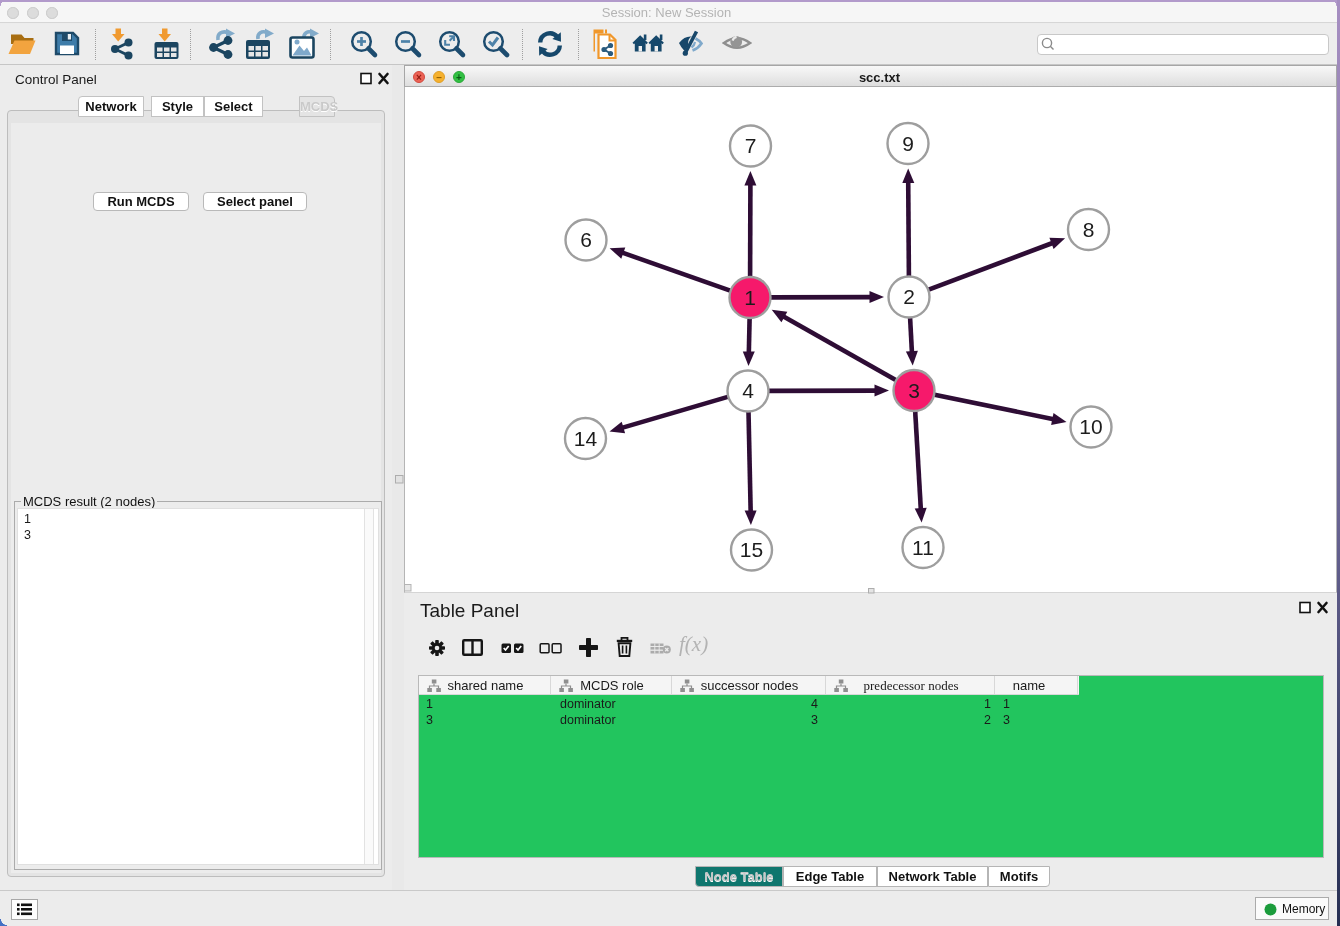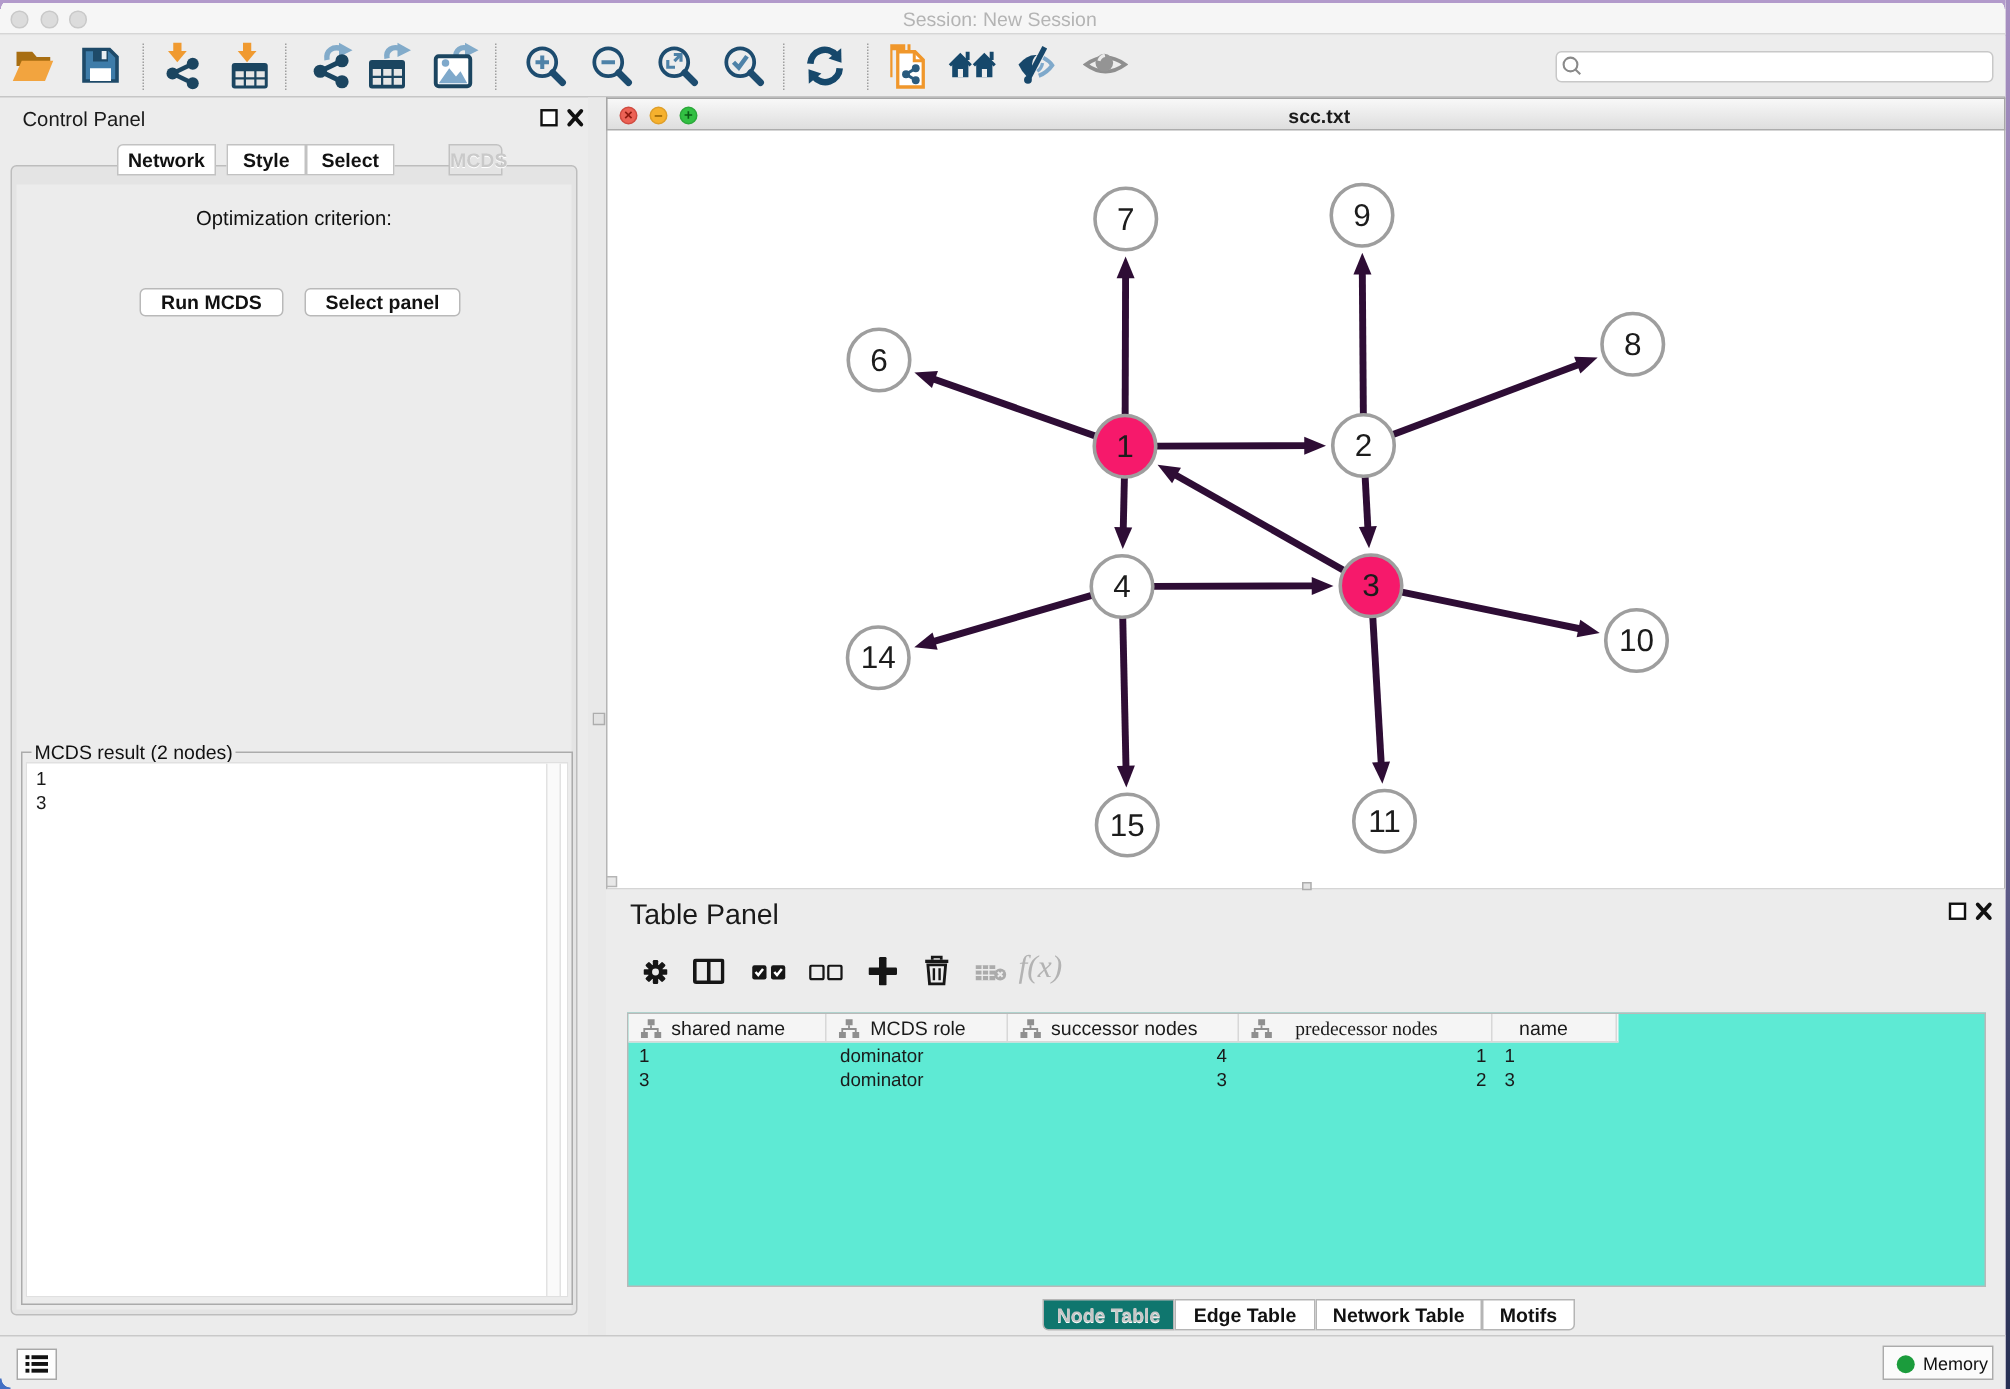--- a/index.html
+++ b/index.html
@@ -33,21 +33,21 @@
 
 #vsplit { position:absolute; left:392px; top:65px; width:12px; height:826px; background:#E9E9E9; }
 
 #netwin { position:absolute; left:404px; top:65px; width:933px; height:528px; background:#fff; border:1px solid #B5B5B5; border-bottom:1px solid #D5D5D5; }
 #nettitle { position:absolute; left:404px; top:65px; width:933px; height:22px; background:linear-gradient(#F8F8F8,#DEDEDE); border:1px solid #A6A6A6; border-bottom:1px solid #ACACAC; }
 .mtl { position:absolute; top:5px; width:12px; height:12px; border-radius:50%; font-size:10px; font-weight:bold; text-align:center; line-height:11px; }
 #netname { position:absolute; top:4px; left:8px; width:933px; text-align:center; font-size:13px; font-weight:bold; color:#1A1A1A; }
 
 #tp-title { position:absolute; left:420px; top:600px; font-size:19px; color:#1A1A1A; }
 #tp-toolbar { position:absolute; left:418px; top:625px; width:906px; height:44px; }
-#tp-table { position:absolute; left:418px; top:675px; width:906px; height:183px; background:#5eead4; border:1px solid #B9B9B9; }
+#tp-table { position:absolute; left:418px; top:675px; width:906px; height:183px; background:#22c55e; border:1px solid #B9B9B9; }
 #tp-header { position:absolute; left:0; top:0; width:660px; height:19px; background:#F5F5F5; border-bottom:1px solid #D8D8D8; }
 .hc { position:absolute; top:0; height:19px; border-right:1px solid #D8D8D8; font-size:13px; color:#1A1A1A; text-align:center; line-height:19px; }
 .cell { position:absolute; font-size:12.5px; color:#1A1A1A; }
 .btab { position:absolute; top:866px; height:21px; background:#fff; border:1px solid #B5B5B5; font-size:13px; font-weight:bold; color:#111; text-align:center; line-height:19px; }
 .btabsel { background:#0f766e; color:#C6C6C6; text-shadow:0 1px 0 #fff; border-radius:0 0 0 4px; }
 
 #statusbar { position:absolute; left:0; top:890px; width:1337px; height:36px; background:#ECECEC; border-top:1px solid #C9C9C9; }
 #listbtn { position:absolute; left:11px; top:899px; width:27px; height:21px; background:#FDFDFD; border:1px solid #A8A8A8; }
 #membtn { position:absolute; left:1255px; top:897px; width:74px; height:23px; background:#FBFBFB; border:1px solid #ABABAB; font-size:12px; color:#111; }
 </style>
@@ -217,21 +217,20 @@
   <svg class="abs" style="left:359px; top:72px;" width="34" height="14" viewBox="0 0 34 14">
     <rect x="2" y="1.5" width="10" height="10" fill="#fff" stroke="#111" stroke-width="1.6"></rect>
     <path d="M20.5 2 L28.5 11 M28.5 2 L20.5 11" stroke="#111" stroke-width="2.6" stroke-linecap="round"></path>
   </svg>
   <div id="cp-tabsbg"></div>
   <div id="cp-inner"></div>
   <div class="tab" style="left:78px; width:66px; border-radius:4px 0 0 0;">Network</div>
   <div class="tab" style="left:151px; width:53px;">Style</div>
   <div class="tab" style="left:204px; width:59px;">Select</div>
   <div class="tab tabsel" style="left:263px; width:36px;margin-left:36px;">MCDS</div>
-  <div id="optlabel">Optimization criterion:</div>
   <div class="btn" style="left:93px; width:96px;">Run MCDS</div>
   <div class="btn" style="left:203px; width:104px;">Select panel</div>
   <div id="fieldset"></div>
   <div id="fieldlegend">MCDS result (2 nodes)</div>
   <div id="mcdsbox"></div>
   <div id="mcdsscroll"></div>
   <div class="cell" style="left:24px; top:512px;">1</div>
   <div class="cell" style="left:24px; top:528px;">3</div>
   <div id="vsplit"></div>
   <svg class="abs" style="left:395px; top:475px;" width="9" height="9" viewBox="0 0 9 9">

